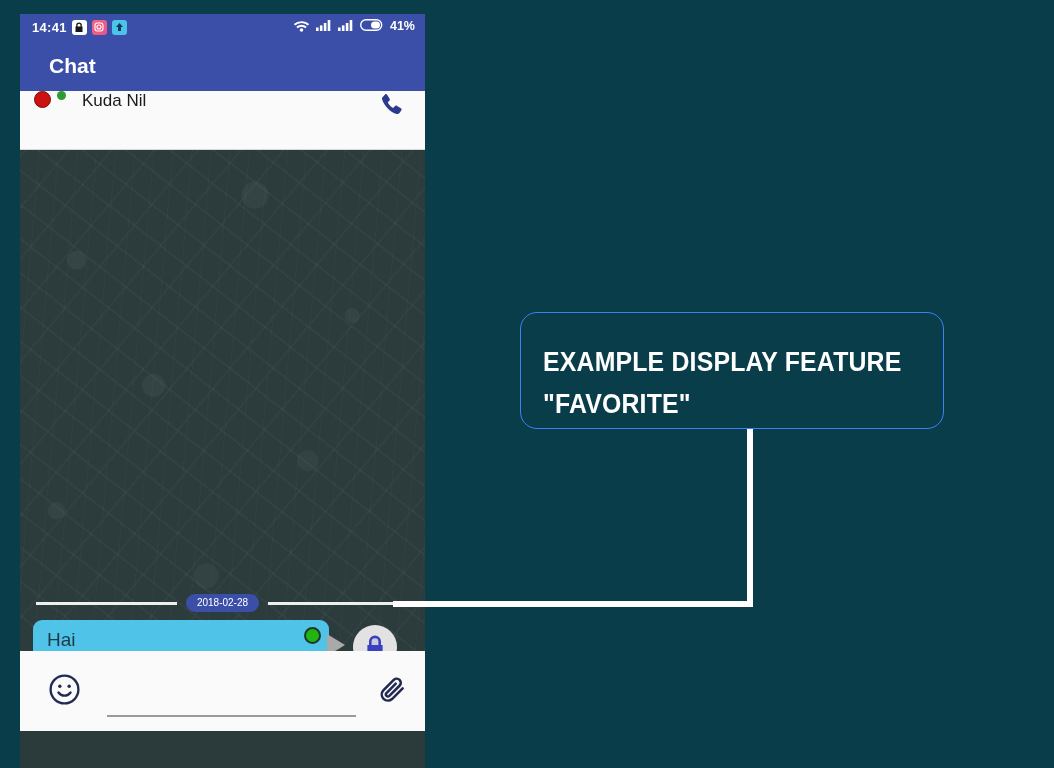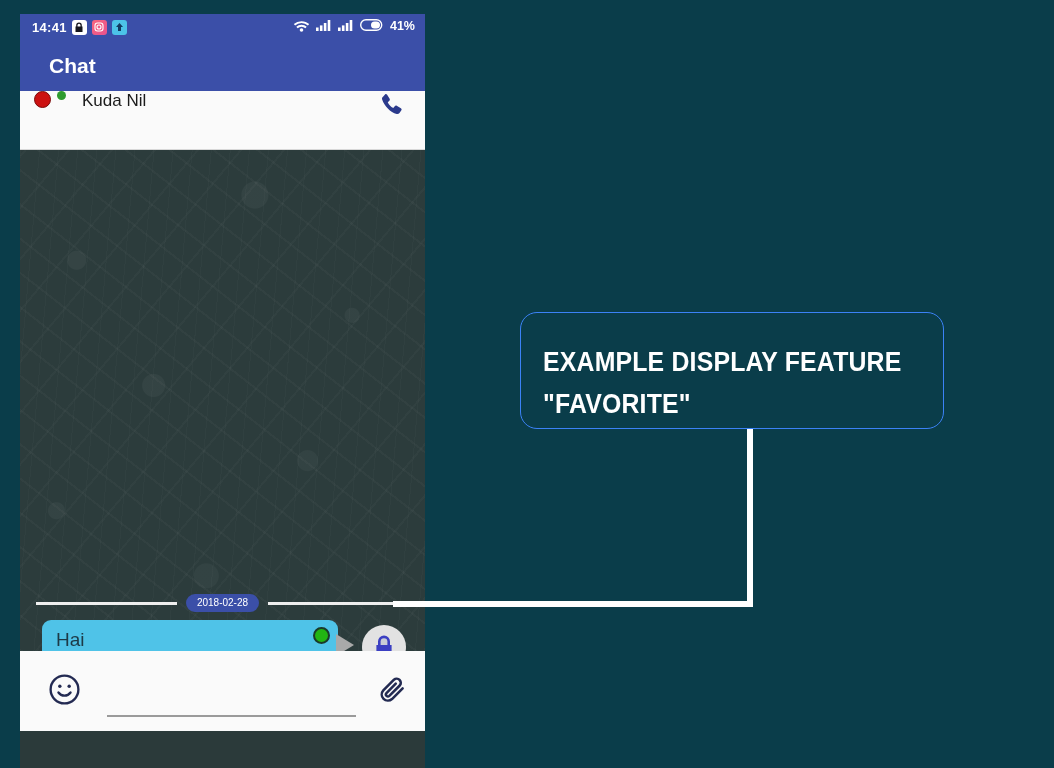--- a/index.html
+++ b/index.html
@@ -120,21 +120,21 @@
     font-size: 10px;
     padding: 3px 11px 4px;
     border-radius: 10px;
     white-space: nowrap;
   }
 
   
   .msgrow { position: absolute; display: flex; align-items: flex-start; }
 
   
-  #msg-hai { left: 22px; top: 470px; }
+  #msg-hai { left: 13px; top: 470px; }
   .bubble {
     position: relative;
     border-radius: 9px;
     padding: 9px 14px;
     font-size: 19px;
     min-height: 55px;
   }
   .bubble.blue {
     width: 296px;
     background: #4fc3e8;

